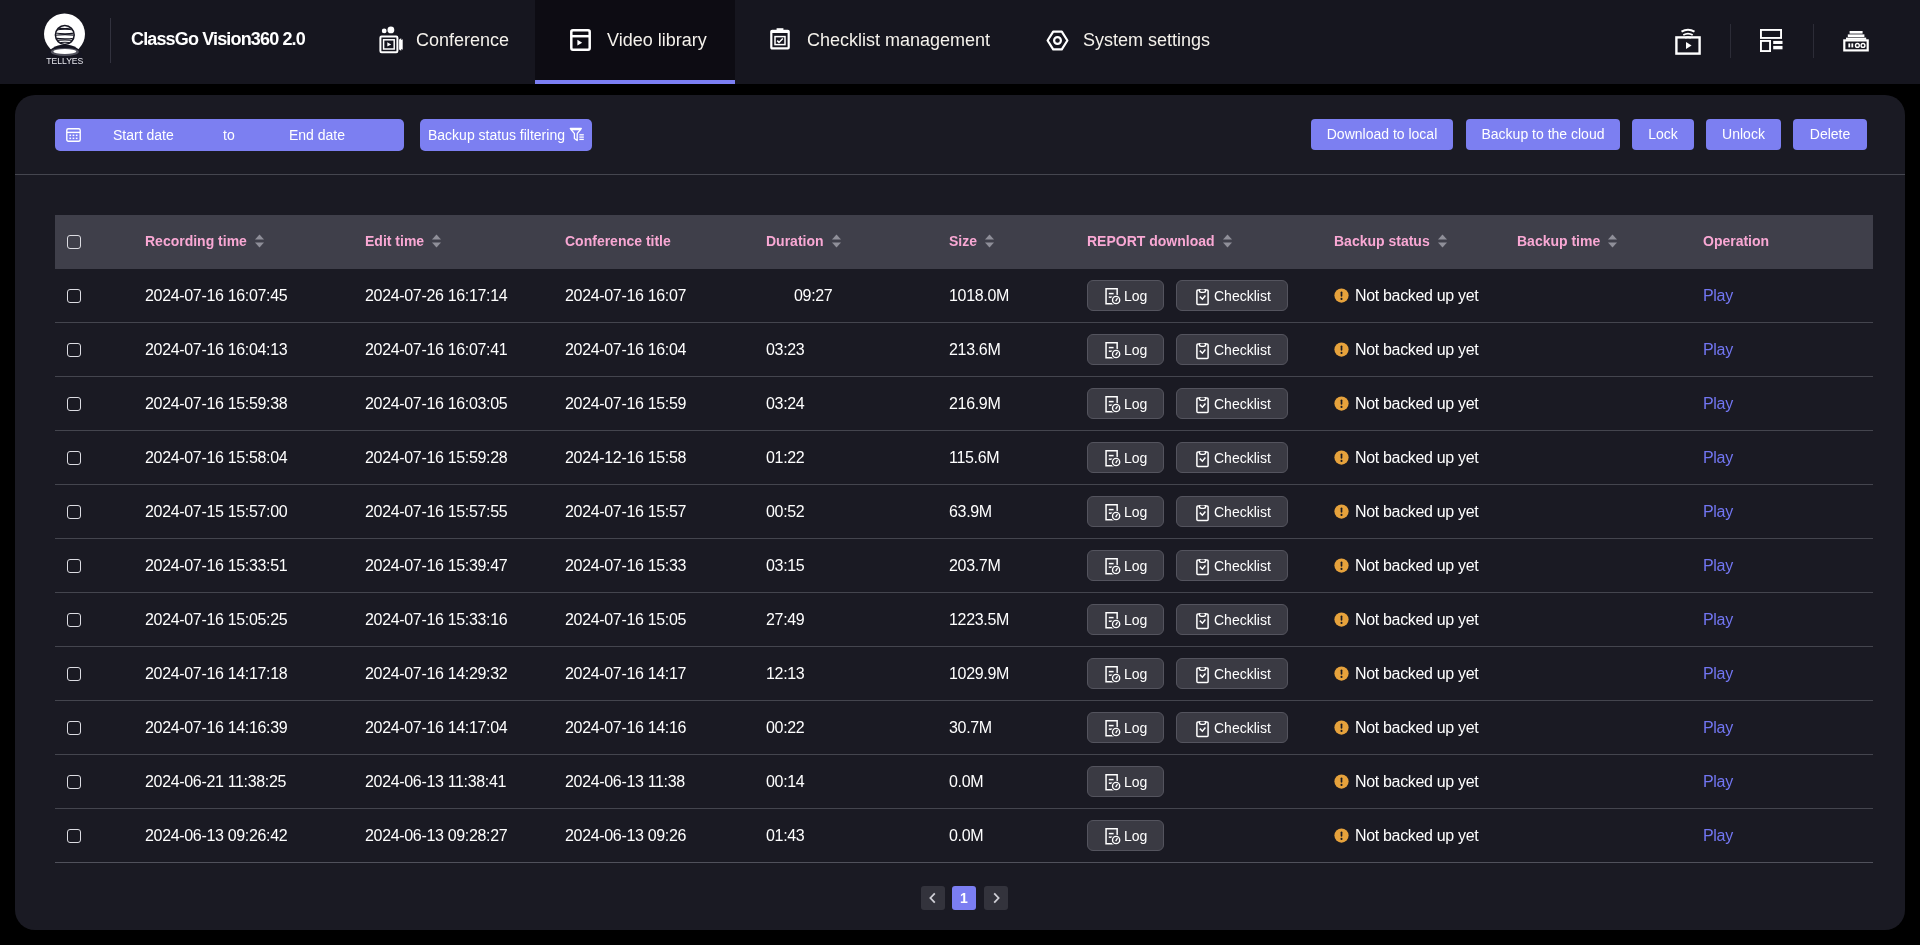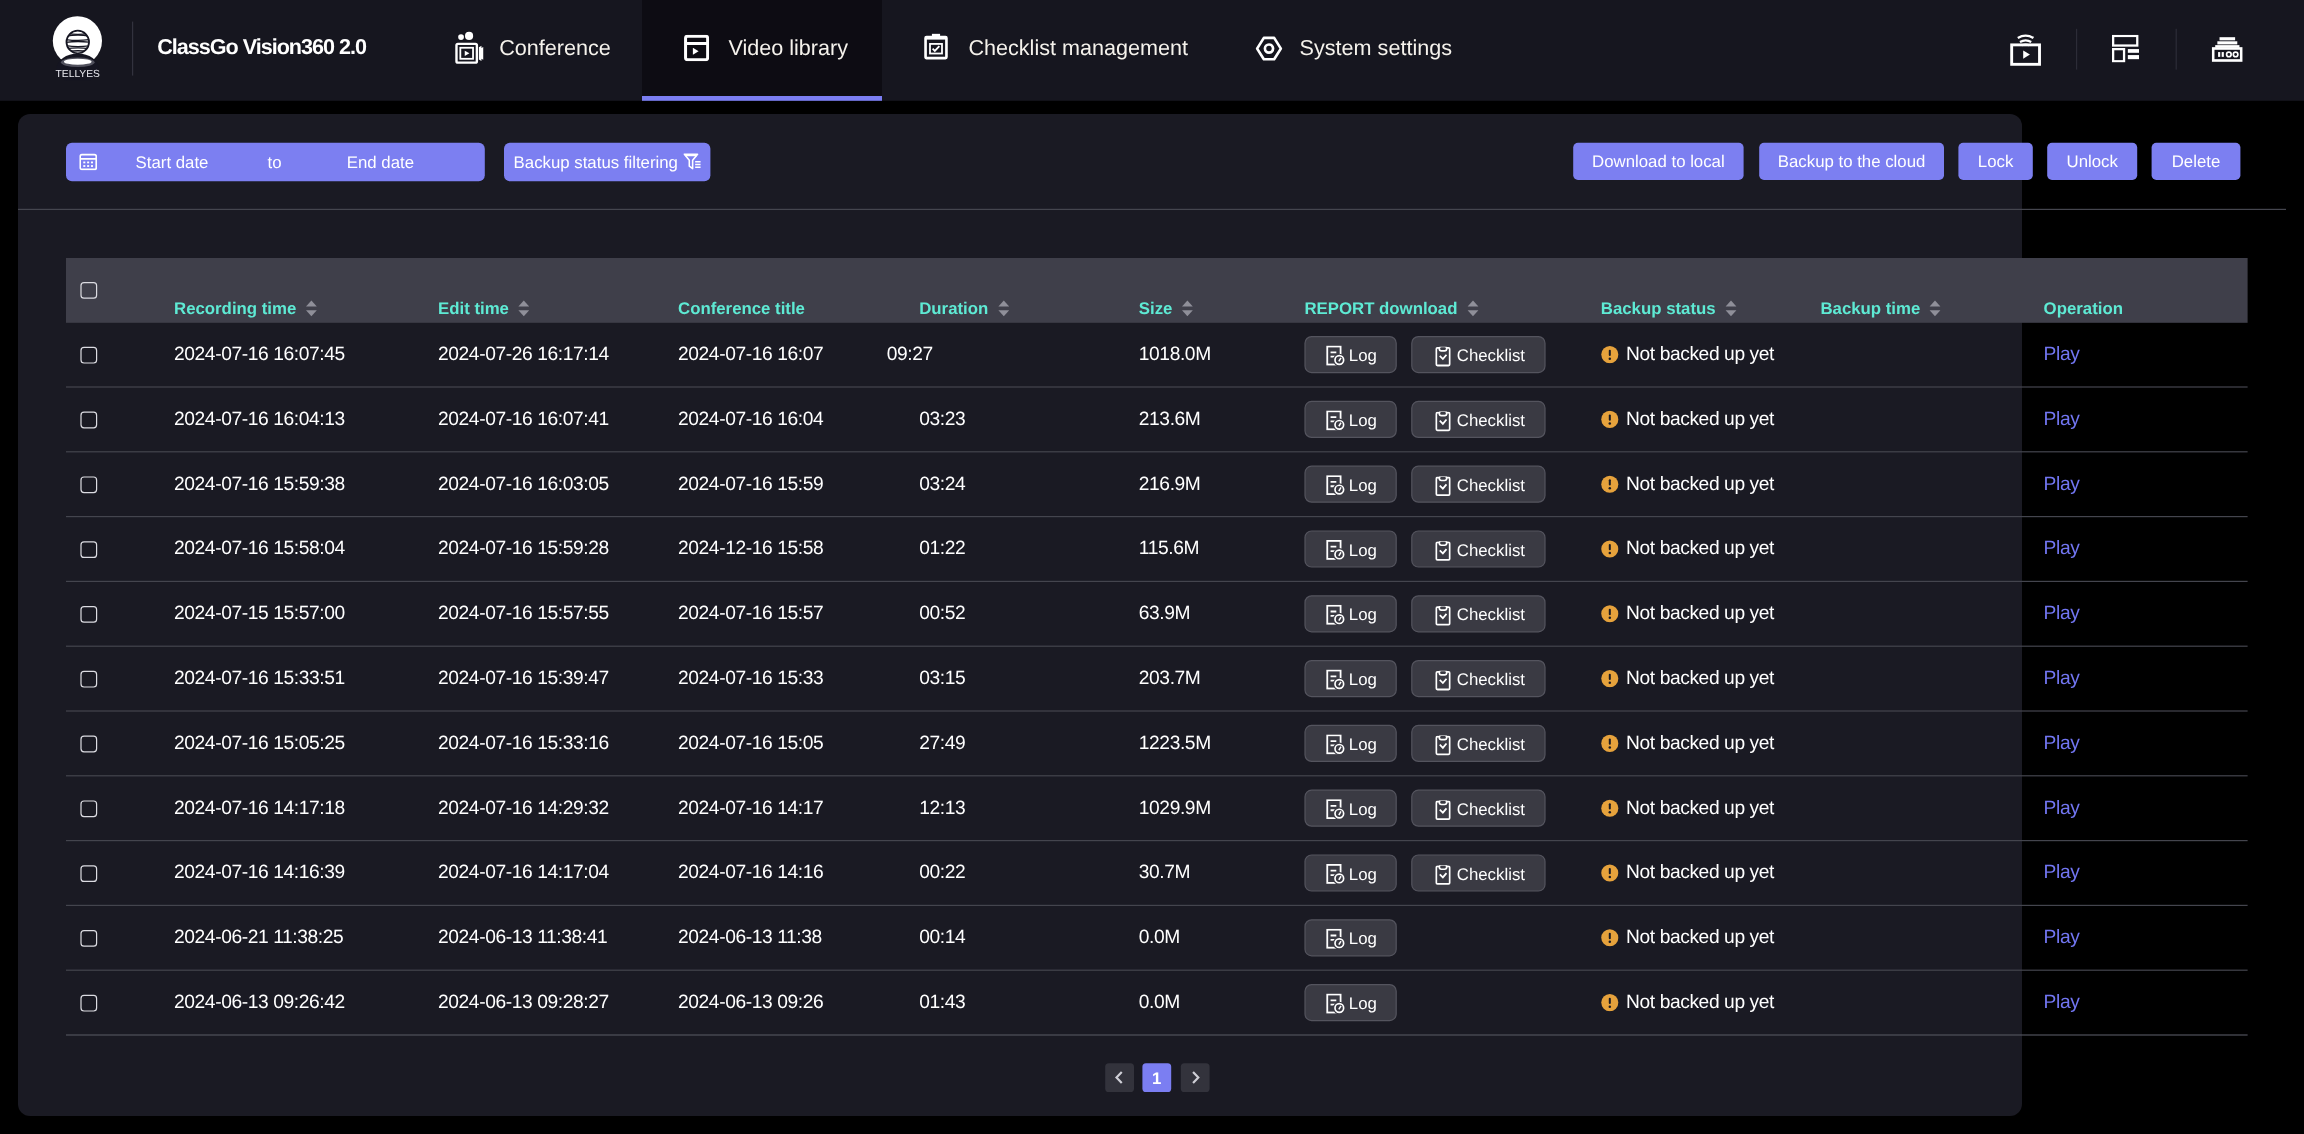--- a/index.html
+++ b/index.html
@@ -10,36 +10,36 @@
 #nav { position:absolute; left:0; top:0; width:1920px; height:84px; background:#16161f; }
 #navtab-active { position:absolute; left:535px; top:0; width:200px; height:84px; background:#0d0c13; }
 #navtab-active::after { content:""; position:absolute; left:0; bottom:0; width:100%; height:4px; background:#7b7ef2; }
 .navtext { position:absolute; top:30px; font-size:18px; color:#f5f2ec; white-space:nowrap; }
 #brand { position:absolute; left:131px; top:29px; font-size:18px; font-weight:bold; letter-spacing:-0.85px; color:#fff; white-space:nowrap; }
 #logodivider { position:absolute; left:110px; top:18px; width:1px; height:45px; background:#32323e; }
 .navicon { position:absolute; top:29px; }
 .icondiv { position:absolute; top:24px; width:1px; height:34px; background:#2c2c37; }
 
 
-#card { position:absolute; left:15px; top:95px; width:1670px; height:835px; background:#1a1a23; border-radius:10px; }
+#card { position:absolute; left:15px; top:95px; width:1890px; height:835px; background:#1a1a23; border-radius:20px; }
 
 
 #datepicker { position:absolute; left:40px; top:24px; width:349px; height:32px; background:#7c7ff1; border-radius:5px; color:#fff; }
 #datepicker .sd { position:absolute; left:58px; top:8px; font-size:14px; }
 #datepicker .to { position:absolute; left:168px; top:8px; font-size:14px; }
 #datepicker .ed { position:absolute; left:234px; top:8px; font-size:14px; }
 #filterbox { position:absolute; left:405px; top:24px; width:172px; height:32px; background:#7c7ff1; border-radius:5px; color:#fff; }
 #filterbox span { position:absolute; left:8px; top:8px; font-size:14px; white-space:nowrap; }
 .pbtn { position:absolute; top:24px; height:31px; background:#7c7ff1; border-radius:4px; color:#fff; font-size:14px; text-align:center; line-height:31px; white-space:nowrap; }
 #toolbar-divider { position:absolute; left:0px; top:79px; width:1890px; height:1px; background:#45464f; }
 
 
 #tbl { position:absolute; left:40px; top:120px; width:1818px; }
 #thead { position:absolute; left:0; top:0; width:1818px; height:54px; background:#3f3f4a; }
-.hcell { position:absolute; top:34px; font-size:14px; font-weight:bold; color:#5eead4; white-space:nowrap; }
+.hcell { position:absolute; top:18px; font-size:14px; font-weight:bold; color:#f9a8d4; white-space:nowrap; }
 .row { position:absolute; width:1818px; height:54px; border-bottom:1px solid #44454e; }
 .row.last { border-bottom:none; }
 .cell { position:absolute; top:18px; font-size:16px; letter-spacing:-0.33px; color:#fff; white-space:nowrap; }
 .cbx { position:absolute; left:14px; top:20px; width:14px; height:14px; border:1.5px solid #dcdce2; border-radius:3px; background:transparent; }
 .minibtn { position:absolute; top:11px; height:31px; background:#3a3a43; border:1px solid #54545e; border-radius:6px; color:#ffffff; font-size:14px; }
 .warnico { position:absolute; width:15px; height:15px; }
 .play { position:absolute; font-size:16px; letter-spacing:-0.33px; color:#7276f2; }
 .sorter { display:inline-block; margin-left:7px; }
 
 
@@ -202,21 +202,21 @@
             <path d="M5.5 0.5 L10 5.5 L1 5.5 Z" fill="#8f8f99"></path>
             <path d="M5.5 13.5 L10 8.5 L1 8.5 Z" fill="#8f8f99"></path>
           </svg></div>
         <div class="hcell" style="left:1648px">Operation</div>
       </div>
       <div class="row" style="top:54px">
         <div class="cbx" style="left:12px"></div>
         <div class="cell" style="left:90px">2024-07-16 16:07:45</div>
         <div class="cell" style="left:310px">2024-07-26 16:17:14</div>
         <div class="cell" style="left:510px">2024-07-16 16:07</div>
-        <div class="cell" style="left:684px">09:27</div>
+        <div class="cell" style="left:739px">09:27</div>
         <div class="cell" style="left:894px">1018.0M</div>
         <div class="minibtn" style="left:1032px;width:77px">
           <svg style="position:absolute;left:16px;top:6.5px" width="17" height="17" viewBox="0 0 17 17">
             <rect x="2.05" y="0.75" width="11.1" height="15" fill="none" stroke="#fff" stroke-width="1.5"></rect>
             <line x1="4.8" y1="5.6" x2="9.6" y2="5.6" stroke="#fff" stroke-width="1.5"></line>
             <line x1="4.8" y1="9.2" x2="9.6" y2="9.2" stroke="#fff" stroke-width="1.5"></line>
             <circle cx="12.1" cy="12" r="3.6" fill="#3a3a43" stroke="#3a3a43" stroke-width="3.4"></circle>
             <circle cx="12.1" cy="12" r="3.6" fill="none" stroke="#fff" stroke-width="1.4"></circle>
             <path d="M13.5 10.2 L11.7 13.2" stroke="#fff" stroke-width="1.3"></path>
           </svg>

